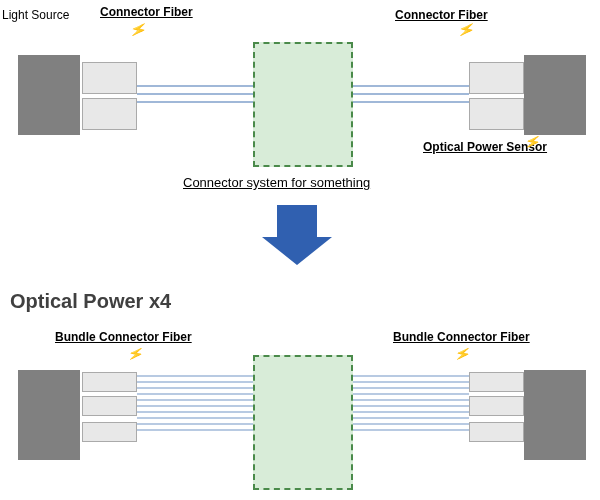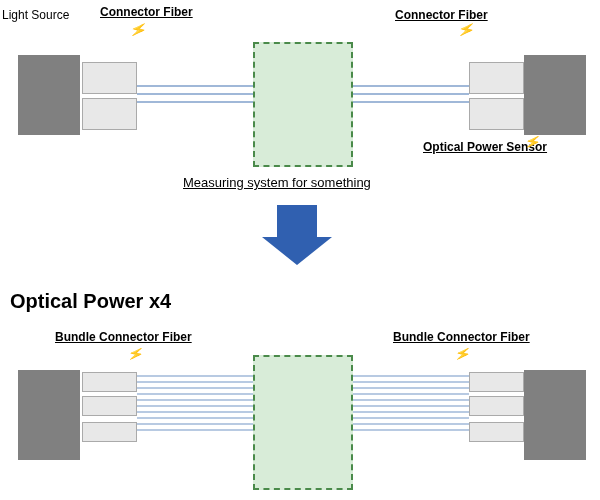--- a/index.html
+++ b/index.html
@@ -165,21 +165,21 @@
       white-space: nowrap;
     }
 
     
     .optical-power-label {
       position: absolute;
       left: 10px;
       top: 290px;
       font-size: 20px;
       font-weight: bold;
-      color: #000000;
+      color: #404040;
       white-space: nowrap;
     }
 
     
 
     
     .light-source-box-btm {
       position: absolute;
       left: 18px;
       top: 370px;
@@ -344,21 +344,21 @@
   <div class="lightning-right">⚡</div>
 
   <div class="right-connector-top"></div>
   <div class="right-connector-bottom"></div>
 
   <div class="sensor-box"></div>
 
   <div class="label-optical-power-sensor">Optical Power Sensor</div>
   <div class="lightning-sensor">⚡</div>
 
-  <div class="label-measuring-system">Measuring system for something</div>
+  <div class="label-measuring-system">Connector system for something</div>
 
   <svg class="fiber-svg" style="left:262px;top:205px;width:70px;height:60px;">
     <polygon points="15,0 55,0 55,32 70,32 35,60 0,32 15,32" fill="#3060b0"></polygon>
   </svg>
 
   <div class="optical-power-label">Optical Power x4</div>
 
   <div class="label-bundle-left">Bundle Connector Fiber</div>
 
   <div class="lightning-bundle-left">⚡</div>

